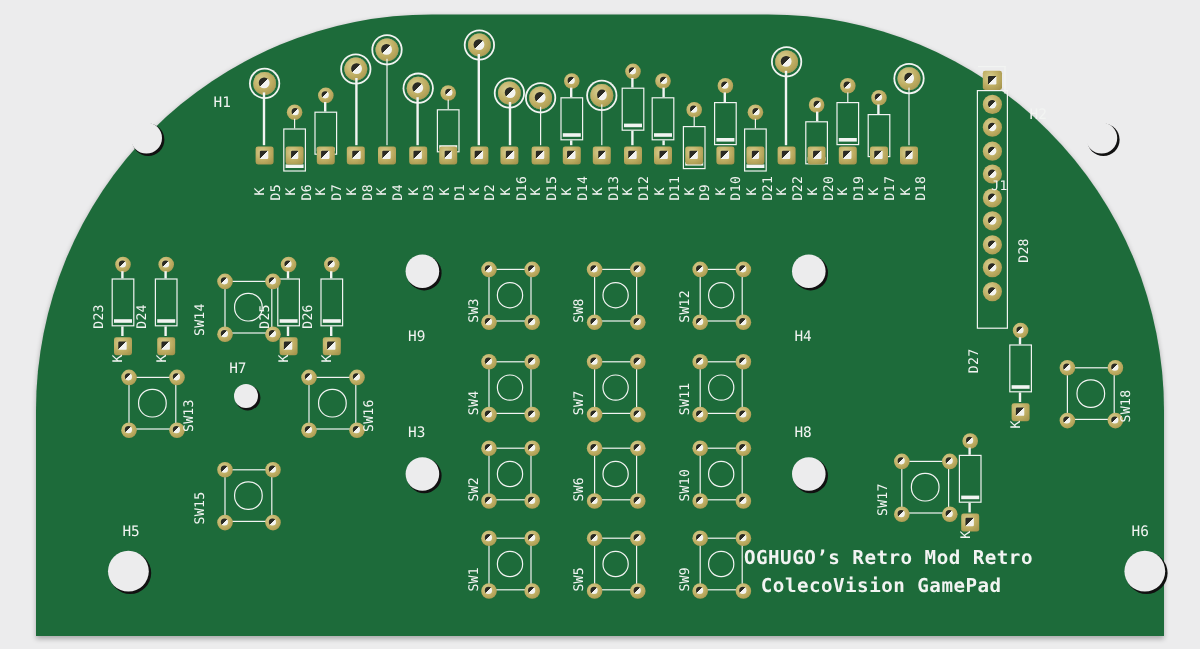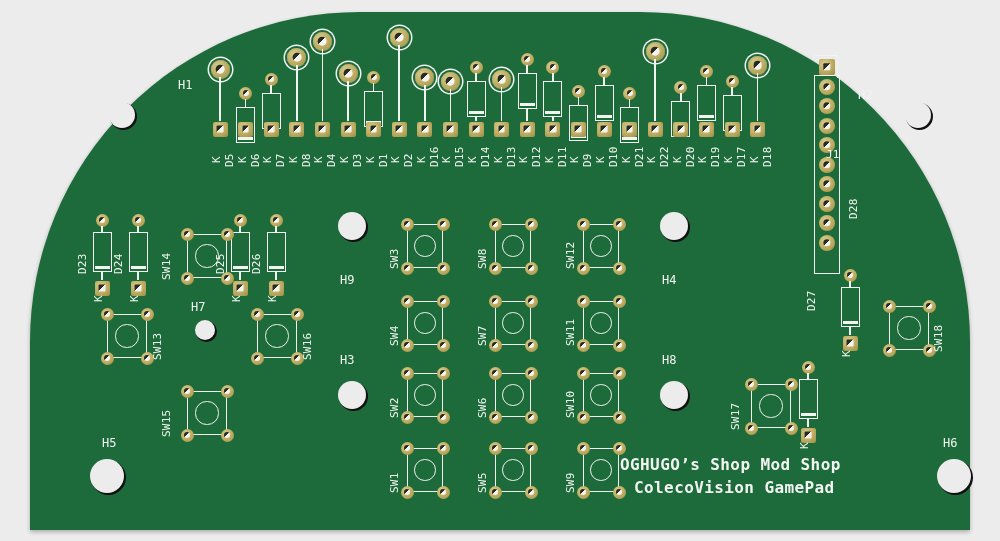--- a/index.html
+++ b/index.html
@@ -394,17 +394,17 @@
         <div class="mhole" style="left: 308px; top: 369px; width: 28px; height: 28px;"></div>
         <div class="hlbl" style="left: 310px; top: 341px;">H3</div>
         <div class="mhole" style="left: 630px; top: 369px; width: 28px; height: 28px;"></div>
         <div class="hlbl" style="left: 632px; top: 341px;">H8</div>
         <div class="mhole" style="left: 165px; top: 308px; width: 20px; height: 20px;"></div>
         <div class="hlbl" style="left: 161px; top: 288px;">H7</div>
         <div class="mhole" style="left: 60px; top: 447px; width: 34px; height: 34px;"></div>
         <div class="hlbl" style="left: 72px; top: 424px;">H5</div>
         <div class="mhole" style="left: 907px; top: 447px; width: 34px; height: 34px;"></div>
         <div class="hlbl" style="left: 913px; top: 424px;">H6</div>
-        <div class="silk big" style="left: 590px; top: 445px;">OGHUGO’s Shop Mod Shop</div>
+        <div class="silk big" style="left: 590px; top: 445px;">OGHUGO’s Retro Mod Retro</div>
         <div class="silk big" style="left: 604px; top: 468px;">ColecoVision GamePad</div>
       </div>
   </div>
 </div>
 
 </body></html>

